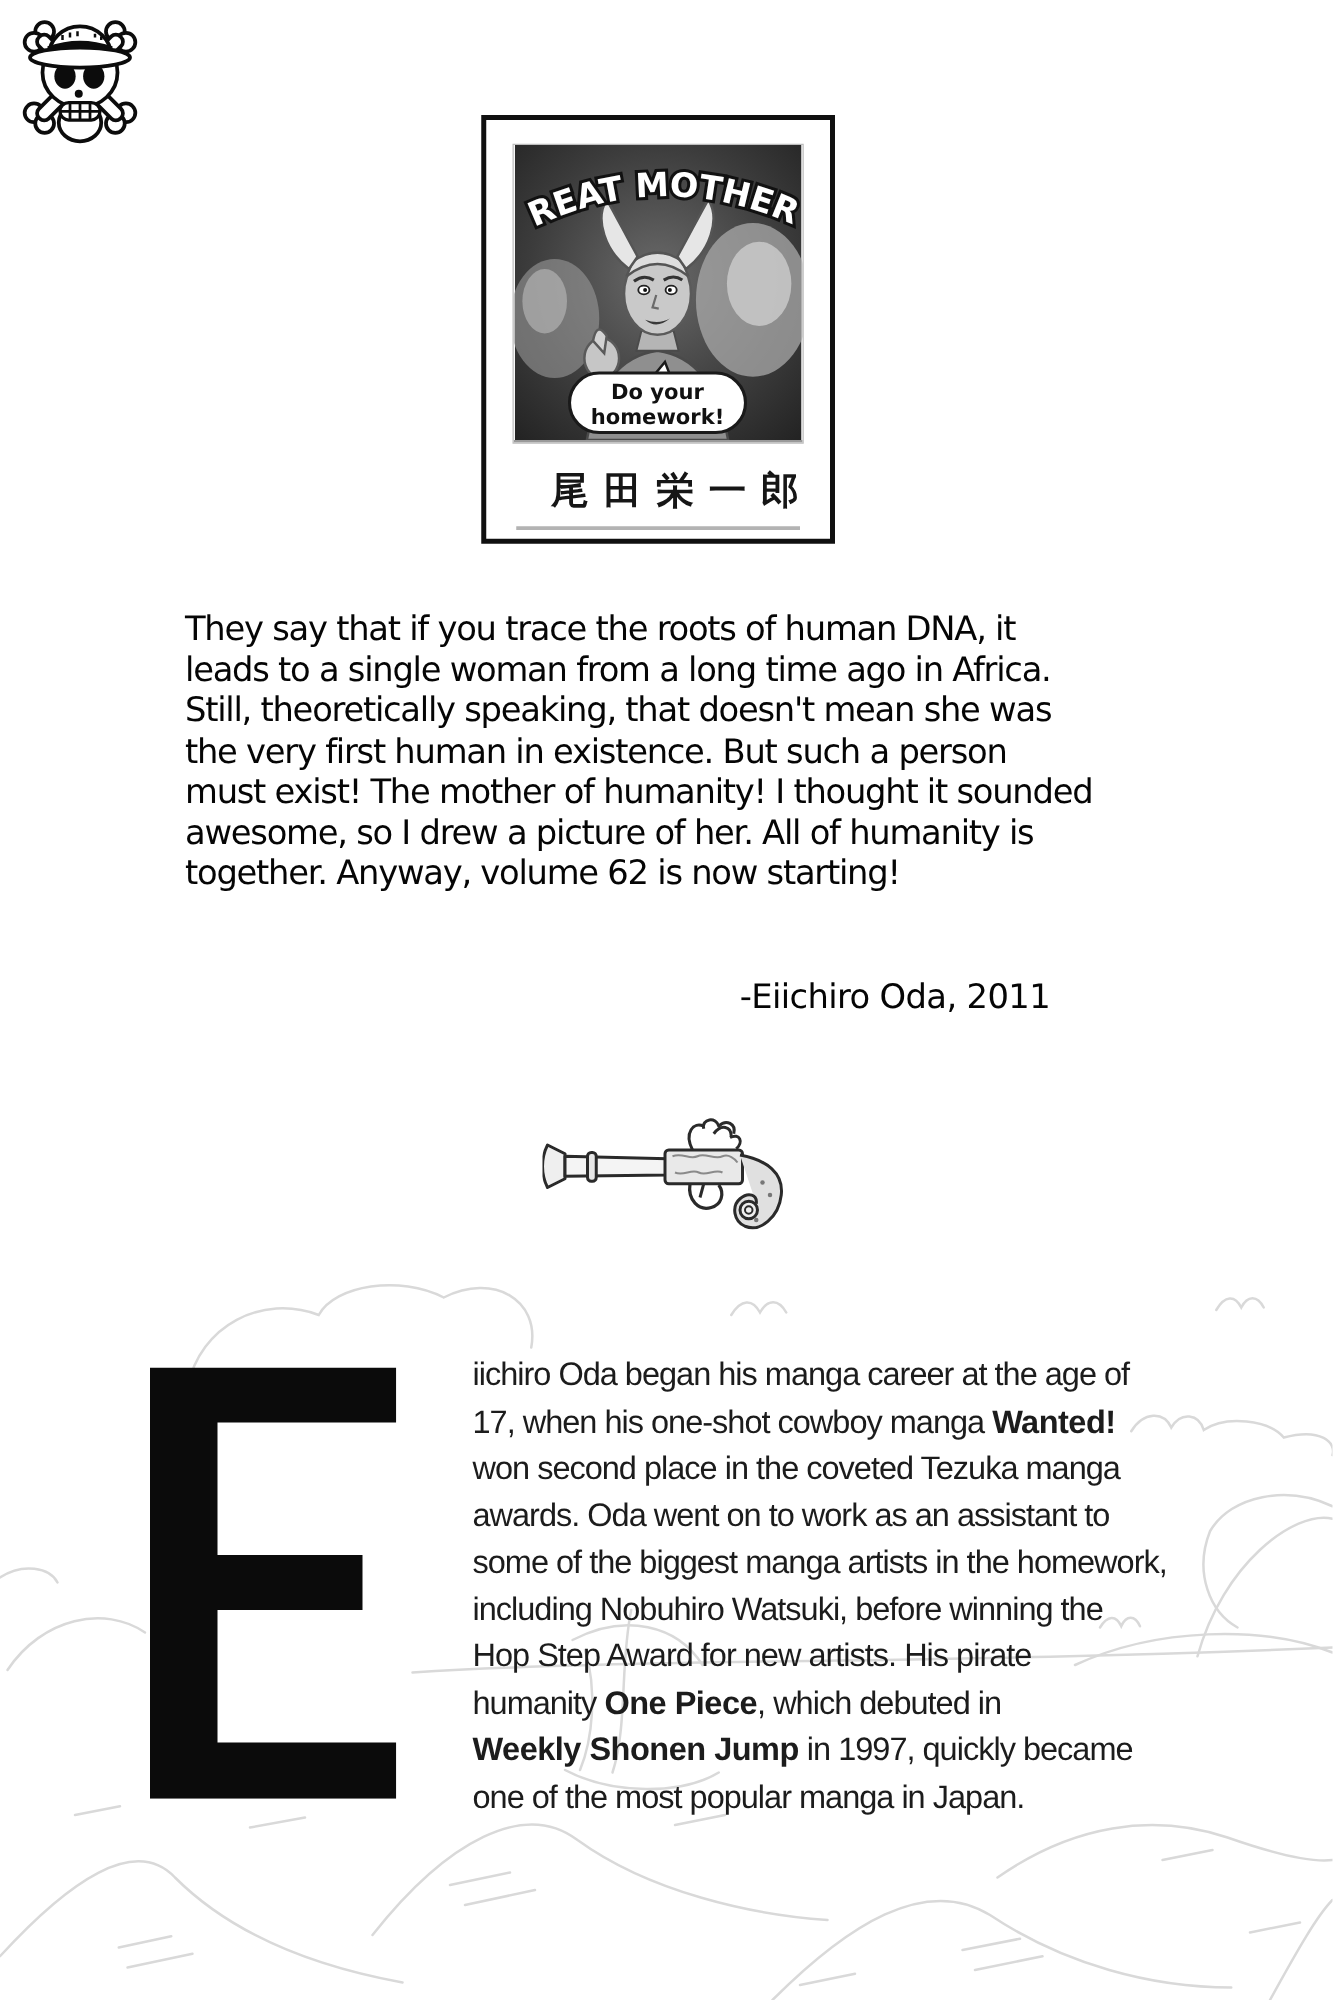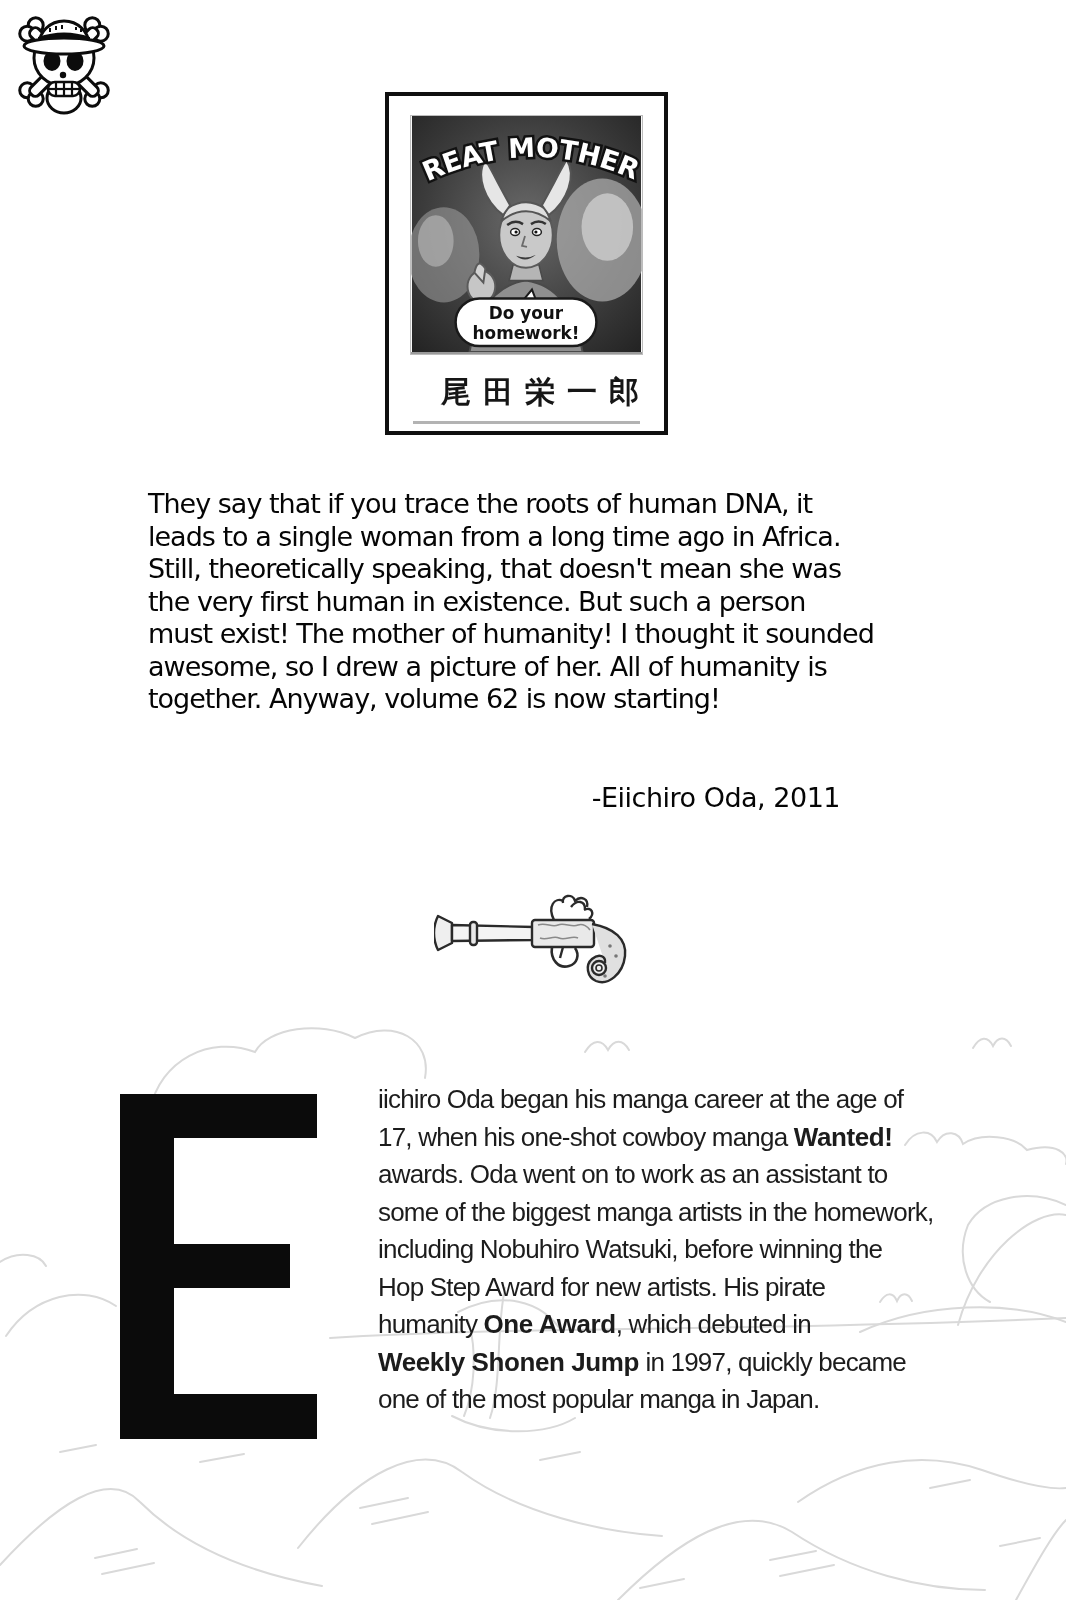--- a/index.html
+++ b/index.html
@@ -232,20 +232,21 @@
   <circle cx="182" cy="62" r="1.8" fill="#777" stroke="none"></circle>
   <circle cx="171" cy="82" r="1.8" fill="#777" stroke="none"></circle>
 </svg>
 
 <svg id="dropcap-e" class="layer" viewBox="0 0 197 345">
   <path d="M0,0 L197,0 L197,44 L54,44 L54,150 L170,150 L170,194 L54,194 L54,300 L197,300 L197,345 L0,345 Z" fill="#0b0b0b"></path>
 </svg>
 <div id="bio-block" class="layer">
     <div class="bio-line"><span>iichiro Oda began his manga career at the age of</span></div>
     <div class="bio-line"><span>17, when his one-shot cowboy manga </span><b>Wanted!</b></div>
+    <div class="bio-line"><span>won second place in the coveted Tezuka manga</span></div>
     <div class="bio-line"><span>awards. Oda went on to work as an assistant to</span></div>
     <div class="bio-line"><span>some of the biggest manga artists in the homework,</span></div>
     <div class="bio-line"><span>including Nobuhiro Watsuki, before winning the</span></div>
     <div class="bio-line"><span>Hop Step Award for new artists. His pirate</span></div>
-    <div class="bio-line"><span>humanity </span><b>One Award</b><span>, which debuted in</span></div>
+    <div class="bio-line"><span>humanity </span><b>One Piece</b><span>, which debuted in</span></div>
     <div class="bio-line"><b>Weekly Shonen Jump</b><span> in 1997, quickly became</span></div>
     <div class="bio-line"><span>one of the most popular manga in Japan.</span></div>
   </div>
 
 </body></html>

